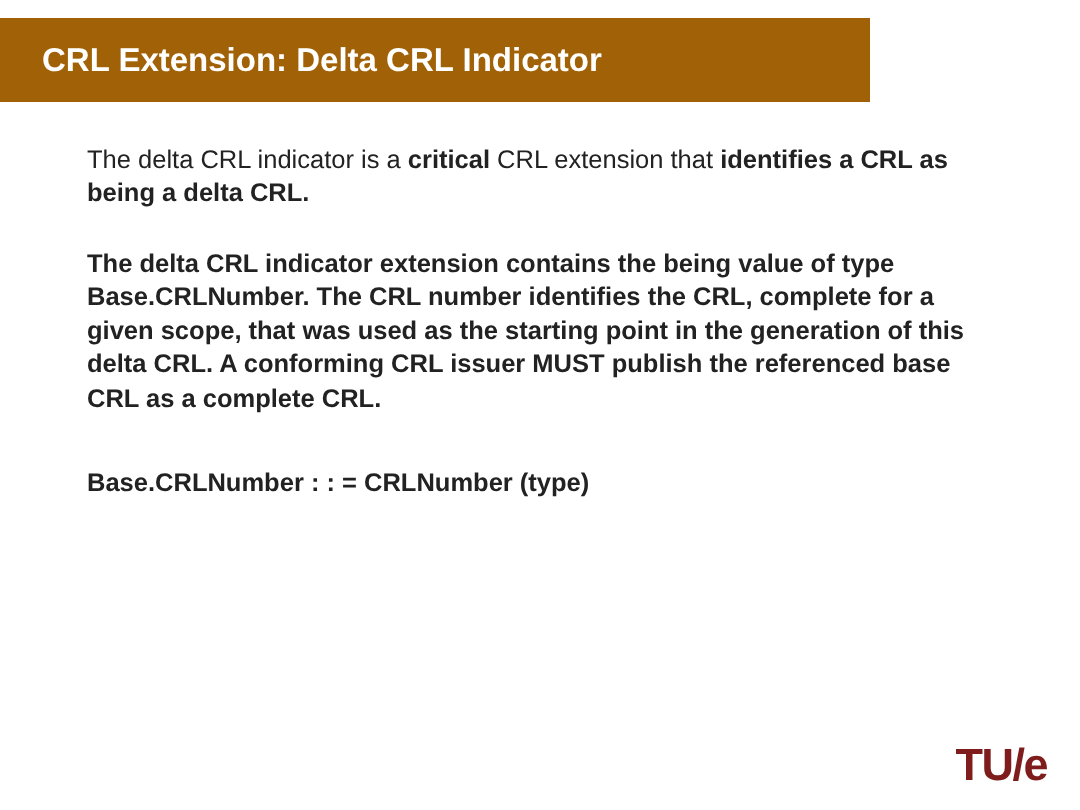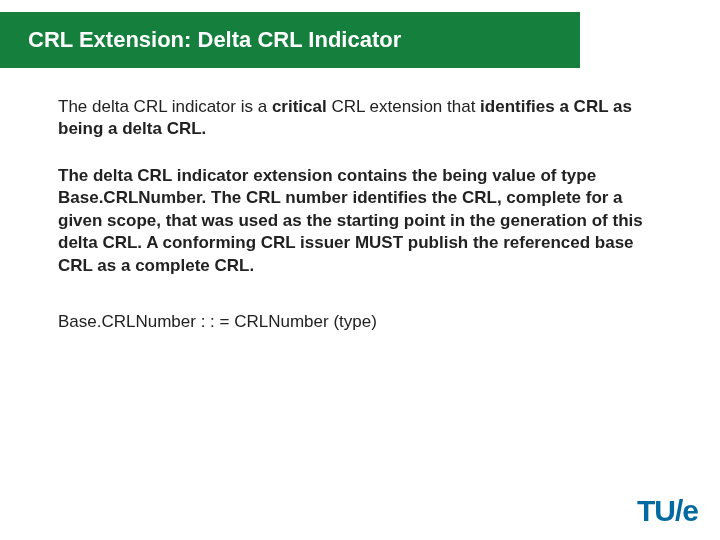--- a/index.html
+++ b/index.html
@@ -9,53 +9,53 @@
     background: #ffffff;
     position: relative;
     overflow: hidden;
   }
   .title-bar {
     position: absolute;
     top: 12px;
     left: 0;
     width: 580px;
     height: 56px;
-    background: #15803d;
+    background: #a16207;
     display: flex;
     align-items: center;
     padding-left: 28px;
   }
   .title-text {
     color: #ffffff;
     font-size: 22px;
     font-weight: bold;
   }
   .content {
     position: absolute;
     top: 96px;
     left: 58px;
     right: 70px;
     color: #222;
     font-size: 17px;
     line-height: 1.32;
   }
   .para1 { margin-bottom: 24px; }
   .para2 { margin-bottom: 34px; }
-  .para3 { font-weight: normal; margin-top: 27px; }
+  .para3 { font-weight: bold; margin-top: 27px; }
   .bold { font-weight: bold; }
   .logo {
     position: absolute;
     bottom: 14px;
     right: 22px;
     display: flex;
     align-items: center;
     gap: 6px;
   }
   .logo-mark {
-    color: #0369a1;
+    color: #7f1d1d;
     font-weight: bold;
     font-size: 30px;
     line-height: 1;
     letter-spacing: -1px;
   }
   .logo-text {
     color: #2b2b2b;
     font-size: 7.5px;
     line-height: 1.15;
   }

